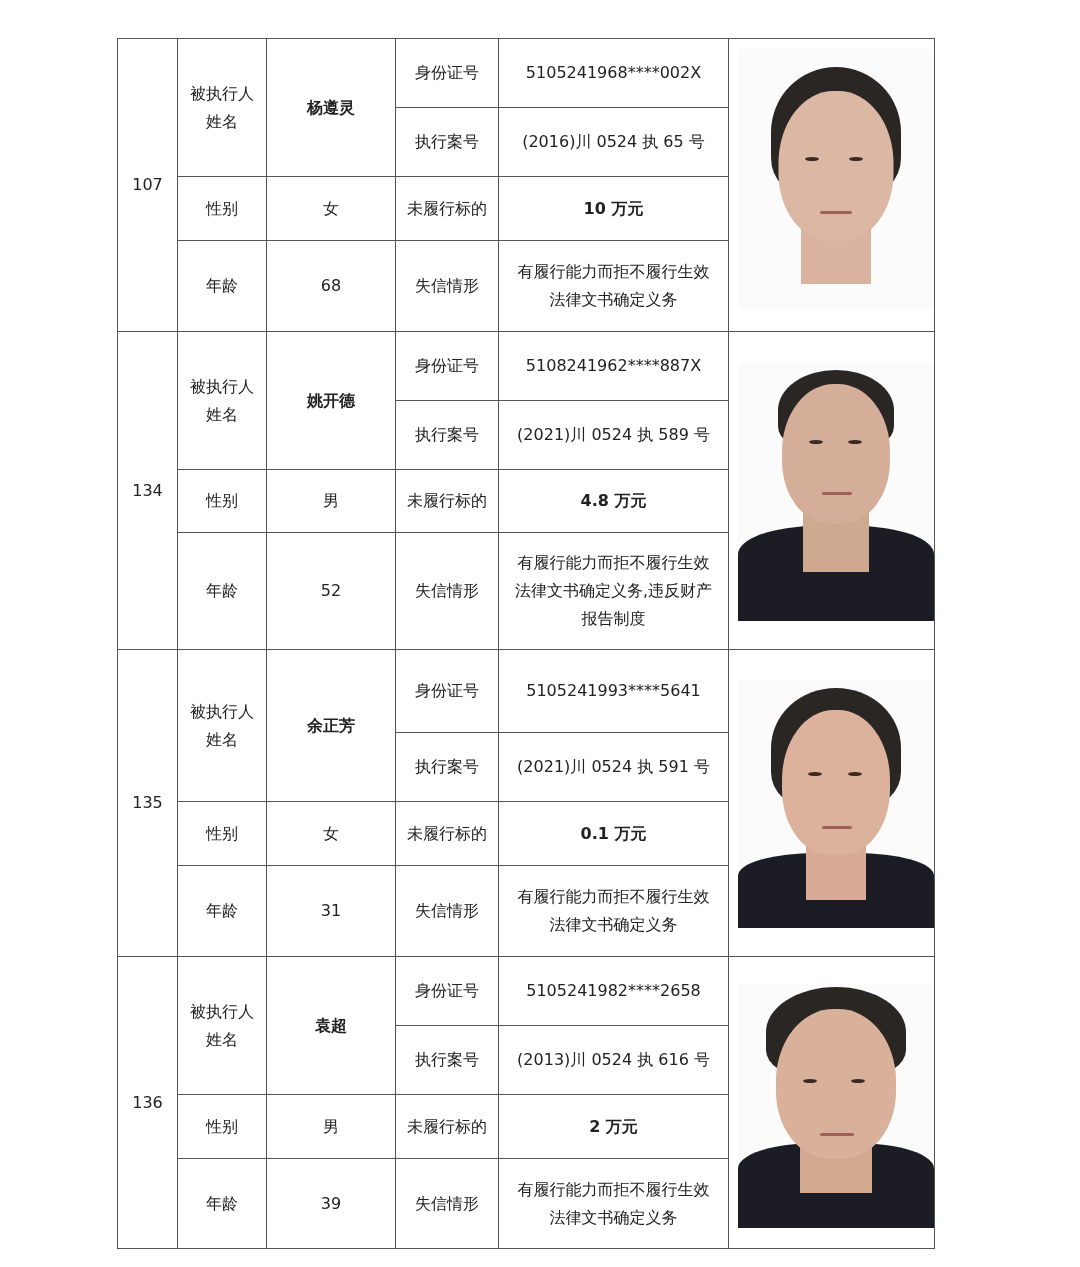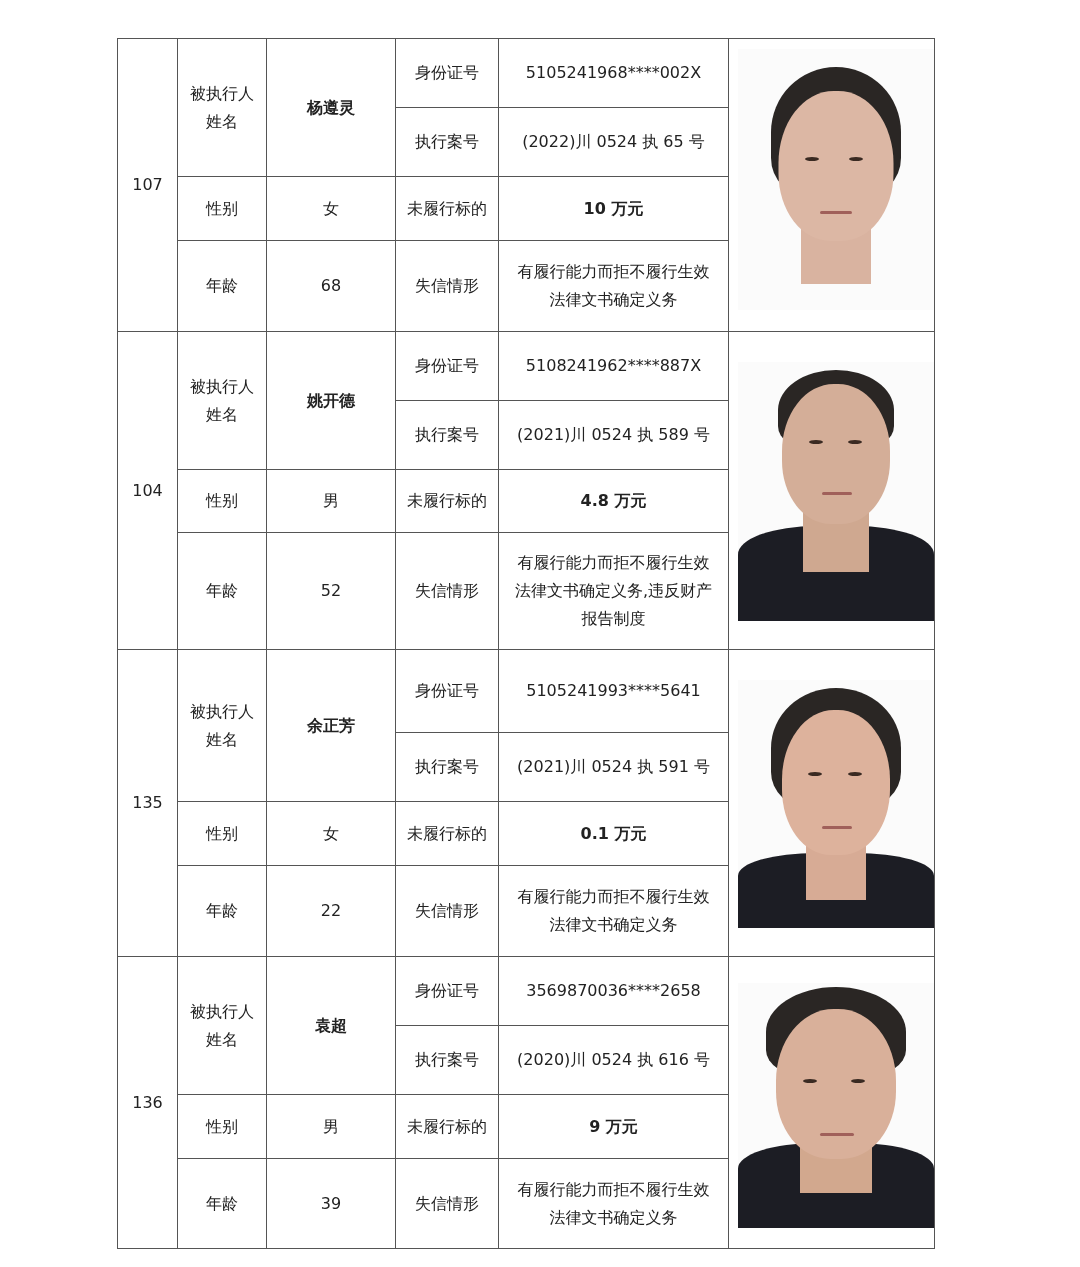--- a/index.html
+++ b/index.html
@@ -46,37 +46,37 @@
         <div class="hair" style="top:18px;width:130px;height:130px;"></div>
         <div class="head" style="top:42px;width:115px;height:150px;background:#dcb7a4;"></div>
         <div class="eye" style="top:108px;left:67px;"></div>
             <div class="eye" style="top:108px;left:111px;"></div>
         <div class="mouth" style="top:162px;left:82px;width:32px;"></div>
       </div>
     </td>
   </tr>
   <tr style="height:69px">
     <td>执行案号</td>
-    <td>(2022)川 0524 执 65 号</td>
+    <td>(2016)川 0524 执 65 号</td>
   </tr>
   <tr style="height:64px">
     <td>性别</td>
     <td>女</td>
     <td>未履行标的</td>
     <td class="bold">10 万元</td>
   </tr>
   <tr style="height:91px">
     <td>年龄</td>
     <td>68</td>
     <td>失信情形</td>
     <td style="padding:0 14px">有履行能力而拒不履行生效法律文书确定义务</td>
   </tr>
 
   <tr style="height:69px">
-    <td rowspan="4">104</td>
+    <td rowspan="4">134</td>
     <td rowspan="2"><span>被执行人</span><br><span>姓名</span></td>
     <td rowspan="2" class="bold">姚开德</td>
     <td>身份证号</td>
     <td>5108241962****887X</td>
     <td rowspan="4" class="photo">
       <div class="ph" style="top:30px;bottom:28px;">
         <div class="face-bg"></div>
         <div class="body" style="height:95px;"></div>
         <div class="neck" style="top:140px;width:66px;height:70px;background:#cfa890;"></div>
         <div class="hair" style="top:8px;width:116px;height:80px;"></div>
@@ -128,53 +128,53 @@
     <td>(2021)川 0524 执 591 号</td>
   </tr>
   <tr style="height:64px">
     <td>性别</td>
     <td>女</td>
     <td>未履行标的</td>
     <td class="bold">0.1 万元</td>
   </tr>
   <tr style="height:91px">
     <td>年龄</td>
-    <td>22</td>
+    <td>31</td>
     <td>失信情形</td>
     <td style="padding:0 14px">有履行能力而拒不履行生效法律文书确定义务</td>
   </tr>
 
   <tr style="height:69px">
     <td rowspan="4">136</td>
     <td rowspan="2"><span>被执行人</span><br><span>姓名</span></td>
     <td rowspan="2" class="bold">袁超</td>
     <td>身份证号</td>
-    <td>3569870036****2658</td>
+    <td>5105241982****2658</td>
     <td rowspan="4" class="photo">
       <div class="ph" style="top:26px;bottom:20px;">
         <div class="face-bg"></div>
         <div class="body" style="height:85px;"></div>
         <div class="neck" style="top:140px;width:72px;height:70px;background:#d2a88e;"></div>
         <div class="hair" style="top:4px;width:140px;height:90px;"></div>
         <div class="head" style="top:26px;width:120px;height:150px;background:#d9b09a;"></div>
         <div class="eye" style="top:96px;left:65px;"></div>
             <div class="eye" style="top:96px;left:113px;"></div>
         <div class="mouth" style="top:150px;left:82px;width:34px;"></div>
       </div>
     </td>
   </tr>
   <tr style="height:69px">
     <td>执行案号</td>
-    <td>(2020)川 0524 执 616 号</td>
+    <td>(2013)川 0524 执 616 号</td>
   </tr>
   <tr style="height:64px">
     <td>性别</td>
     <td>男</td>
     <td>未履行标的</td>
-    <td class="bold">9 万元</td>
+    <td class="bold">2 万元</td>
   </tr>
   <tr style="height:90px">
     <td>年龄</td>
     <td>39</td>
     <td>失信情形</td>
     <td style="padding:0 14px">有履行能力而拒不履行生效法律文书确定义务</td>
   </tr>
 </tbody>
   </table>
 

